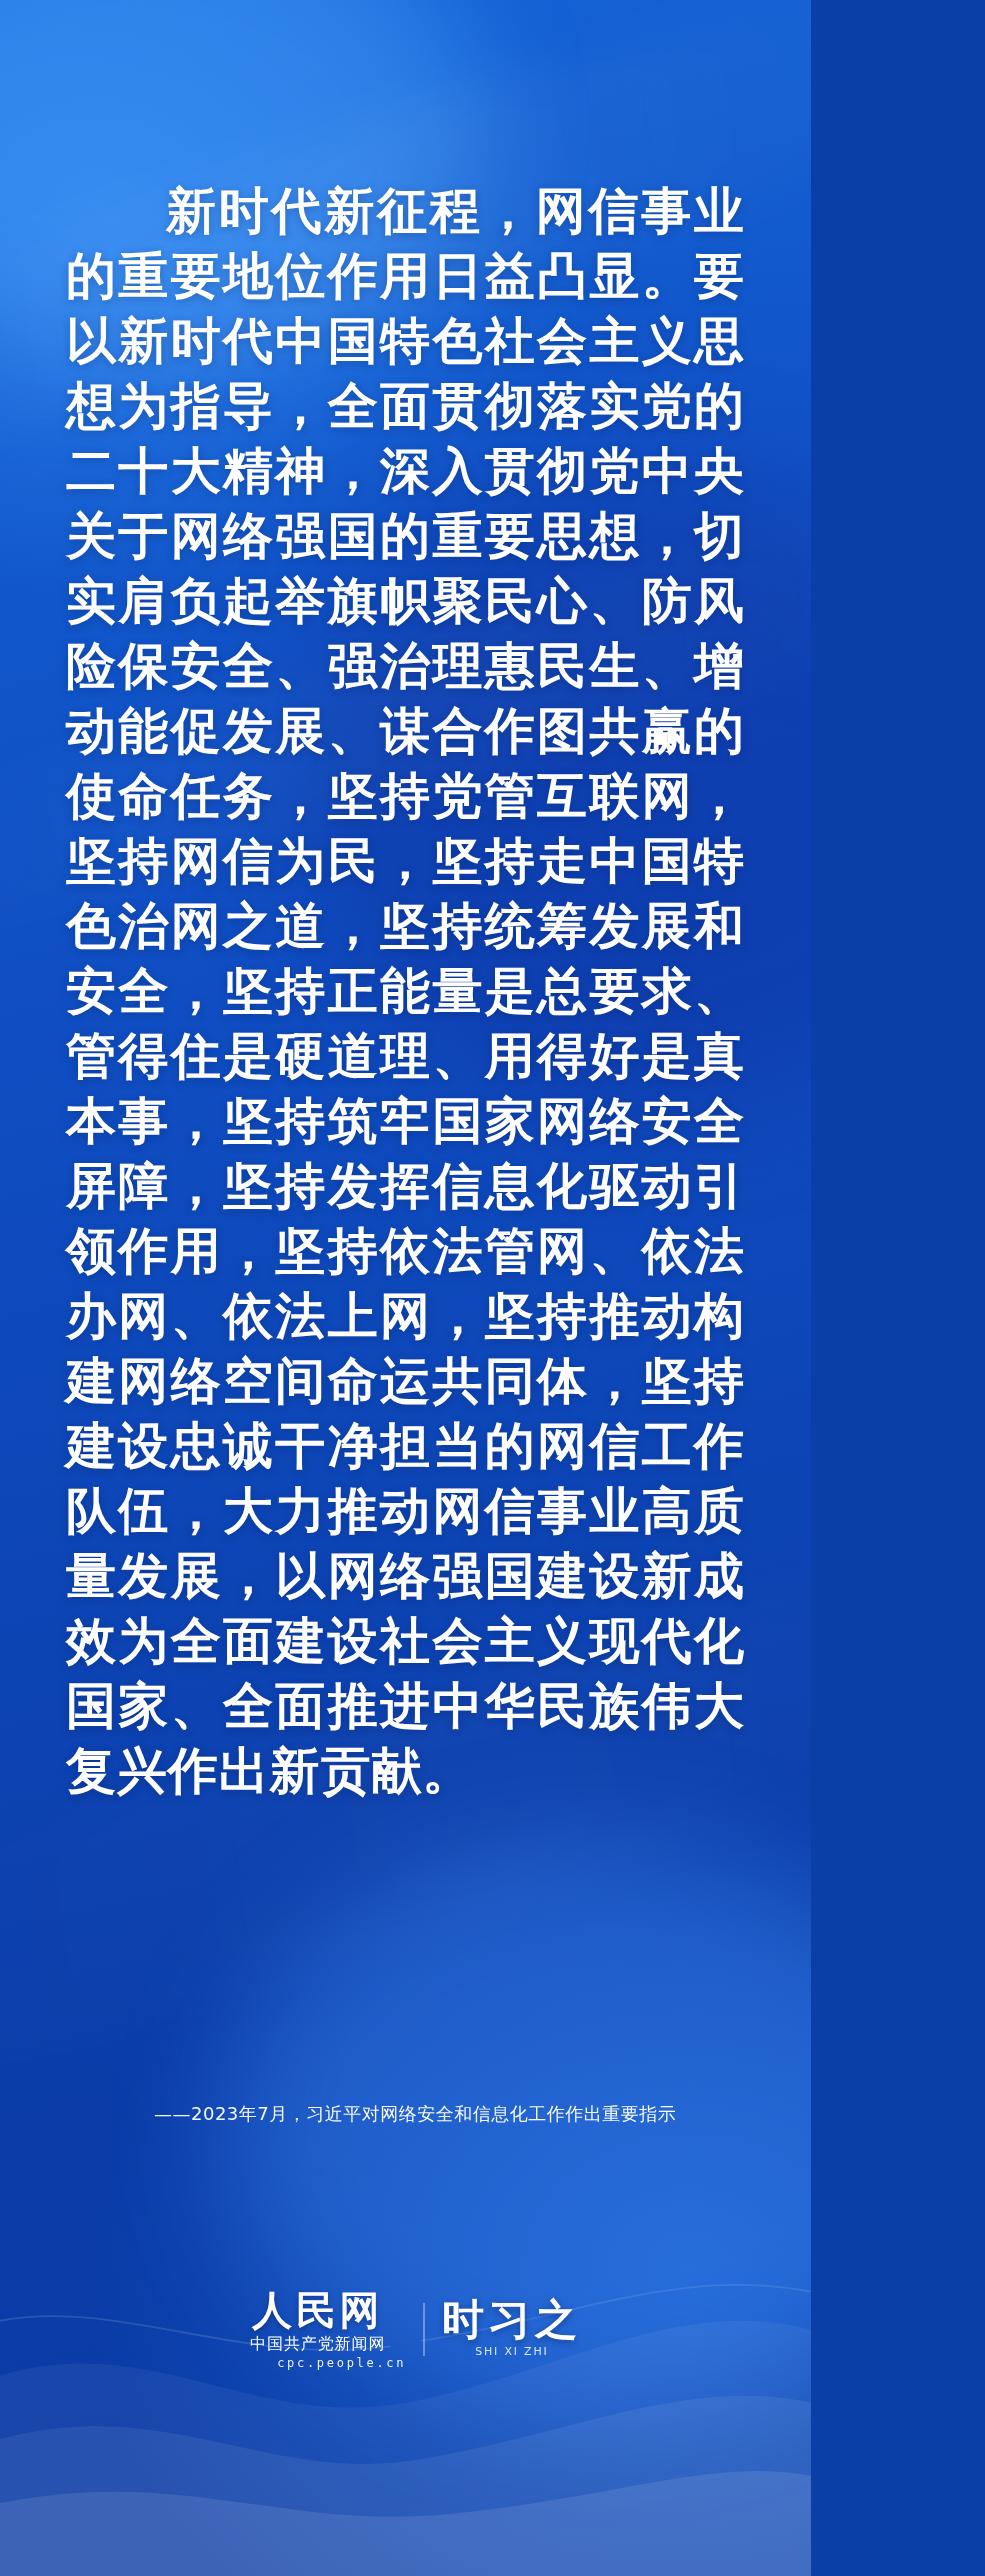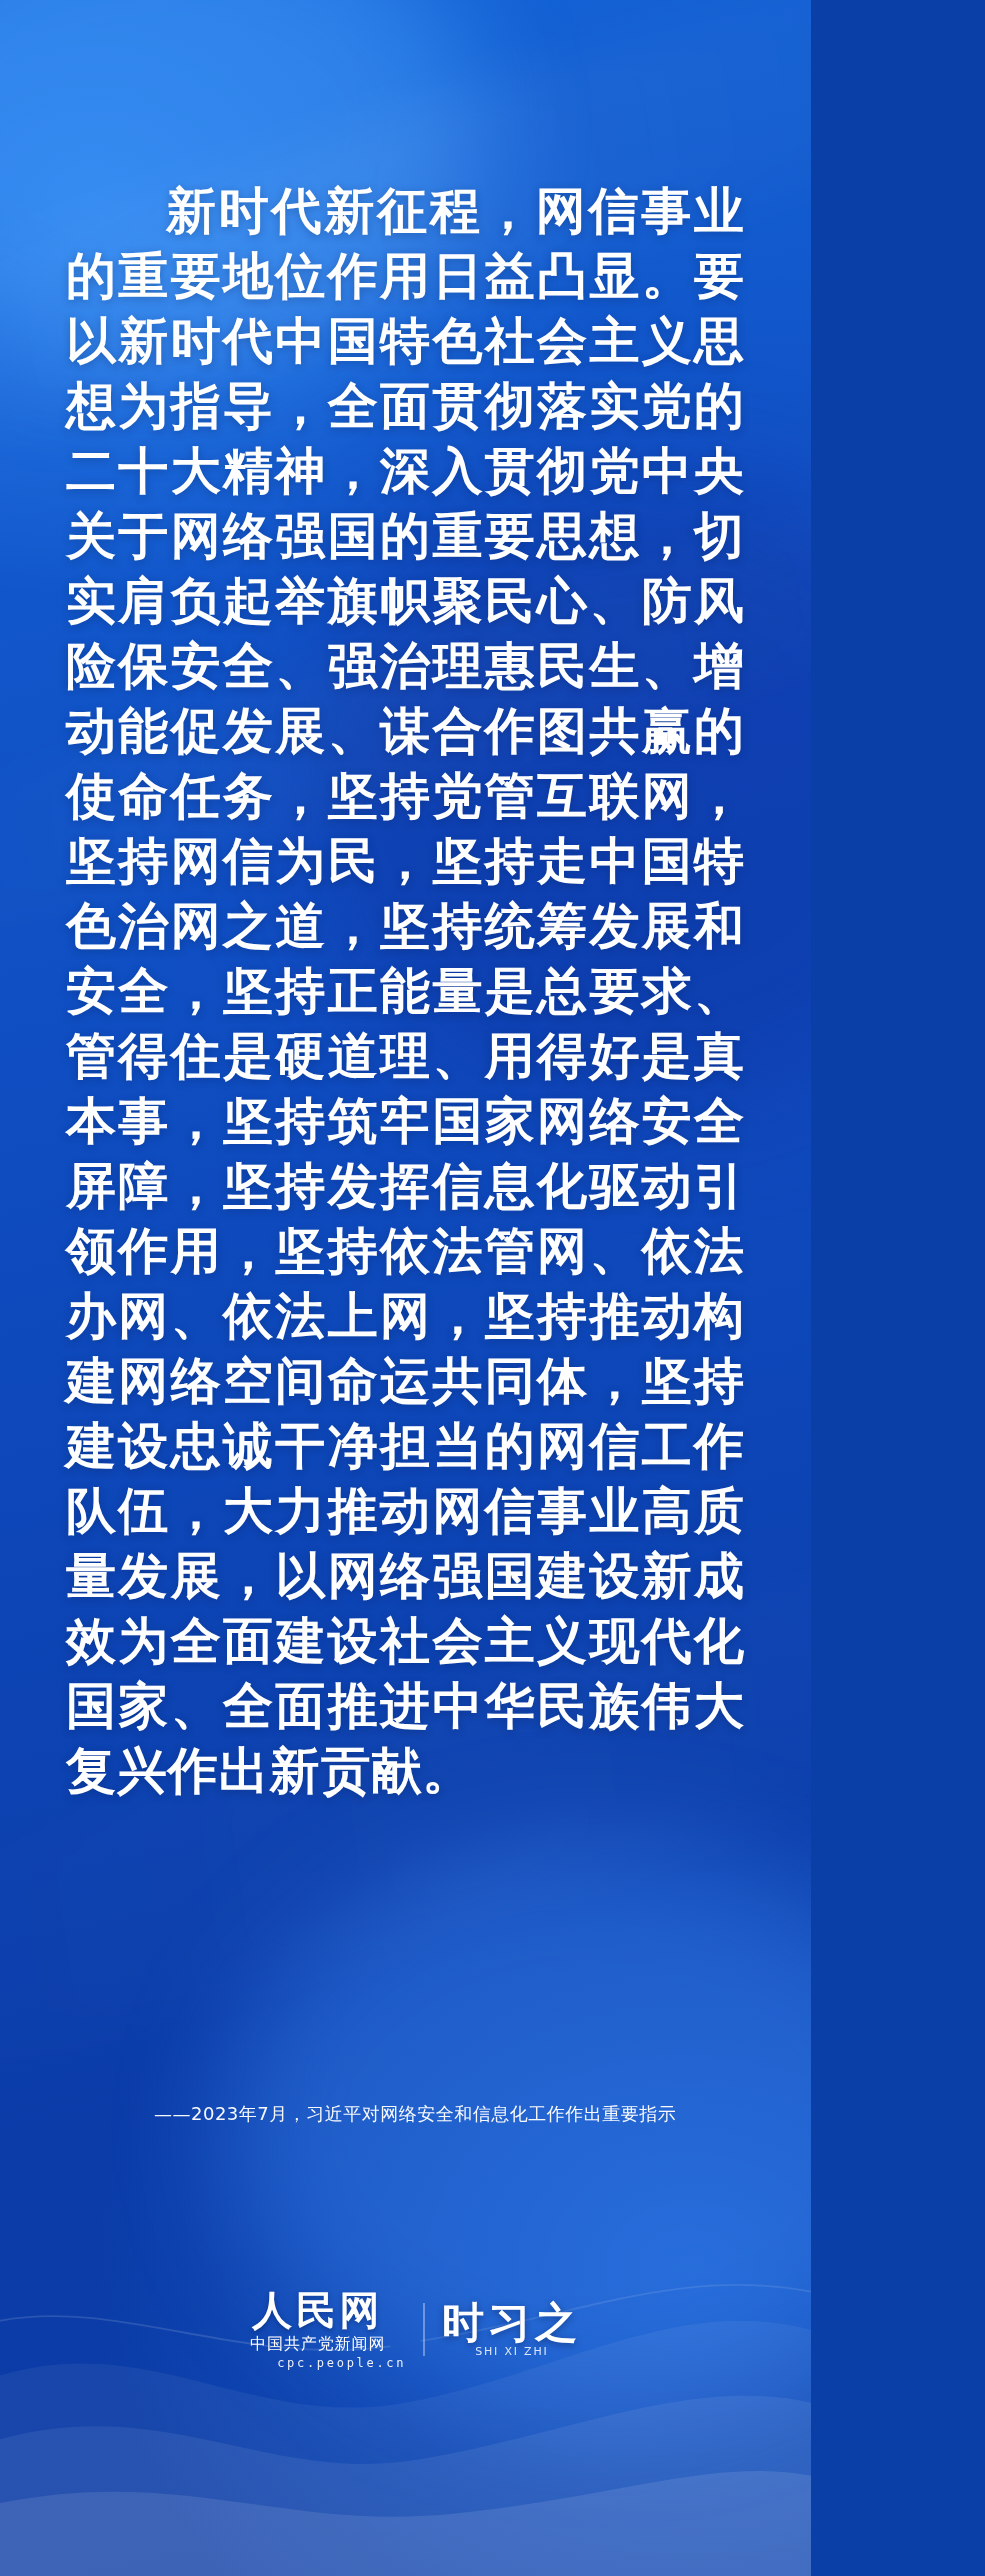--- a/index.html
+++ b/index.html
@@ -141,21 +141,21 @@
     display: flex;
     flex-direction: column;
     align-items: center;
     line-height: 1;
   }
   .logo-shixi .zh {
     color: #ffffff;
     font-size: 42px;
     font-weight: 700;
     letter-spacing: 4.6px;
-    font-family: Liberation Sans, sans-serif;
+    font-family: Liberation Mono, monospace;
     text-shadow: 0 1.8px 7.3px rgba(0,15,60,0.4);
   }
   .logo-shixi .en {
     color: rgba(255,255,255,0.85);
     font-size: 11px;
     letter-spacing: 1.8px;
     margin-top: 2px;
     font-family: "DejaVu Sans", "Liberation Sans", sans-serif;
   }
 </style>

